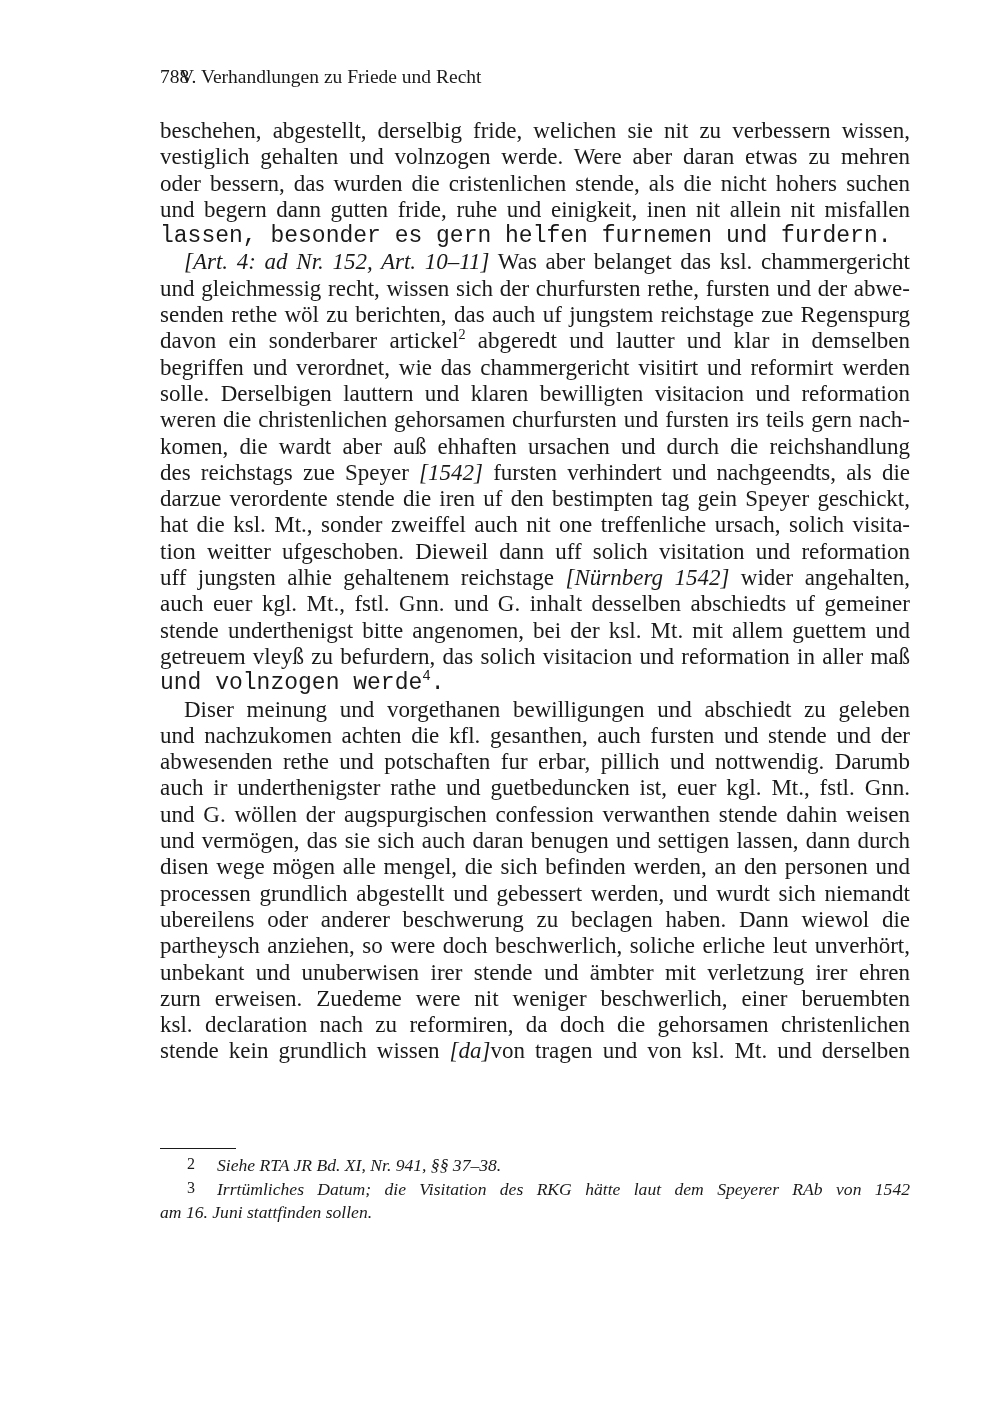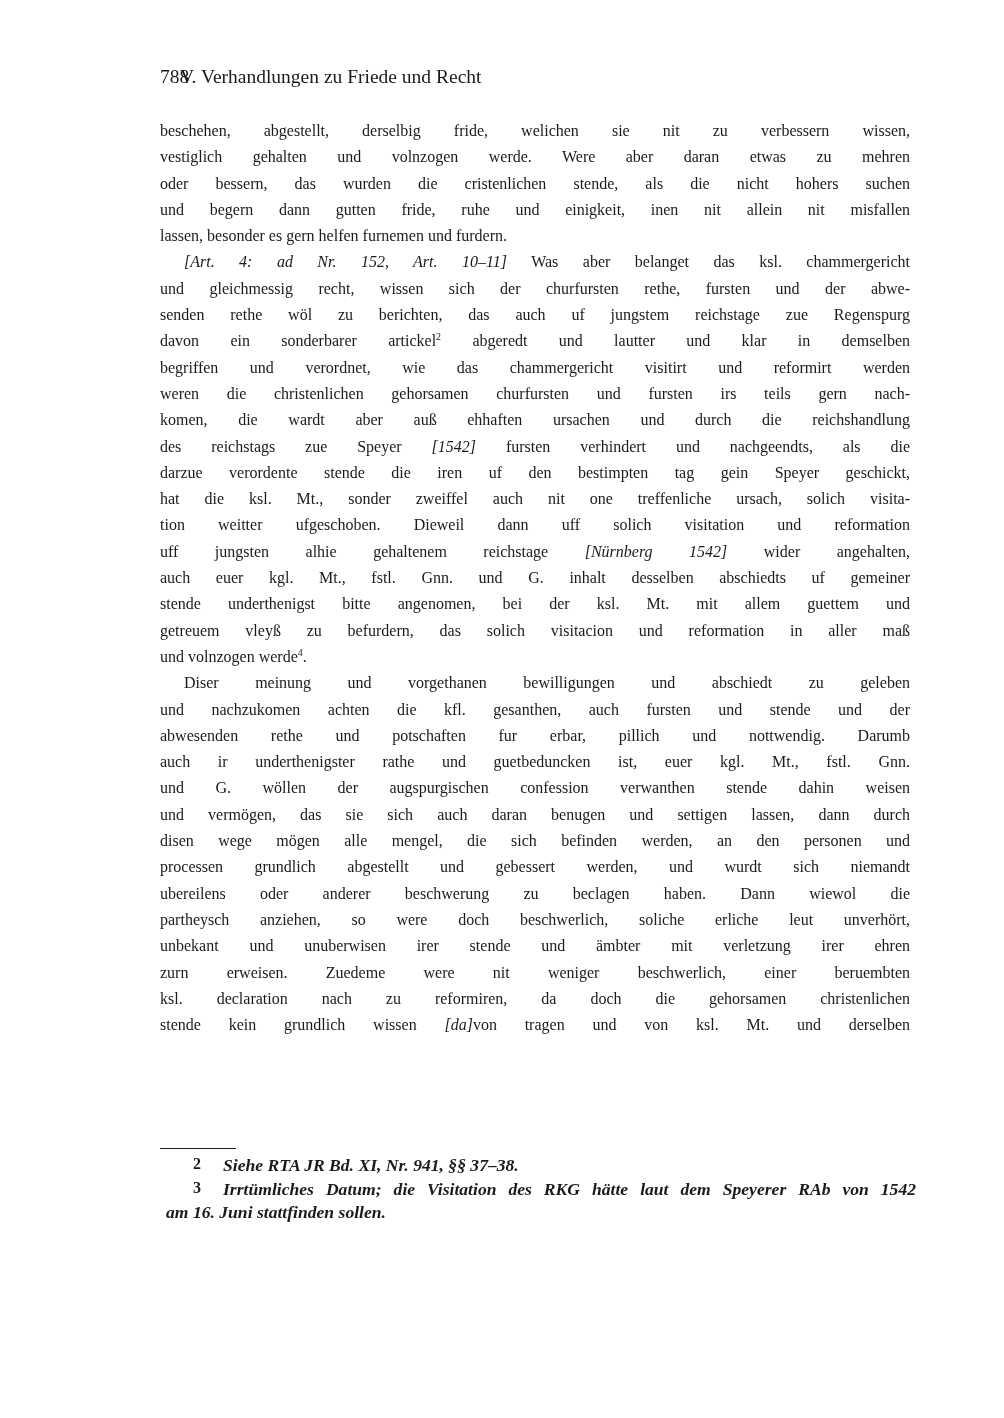--- a/index.html
+++ b/index.html
@@ -4,31 +4,31 @@
 <style>
   html, body { margin: 0; padding: 0; background: #ffffff; }
   body { width: 1004px; height: 1418px; position: relative; overflow: hidden;
          font-family: "Liberation Serif", "DejaVu Serif", serif; color: #1a1a1a; }
   .page { position: absolute; left: 160px; top: 0; width: 750px; }
   .running-head { position: absolute; top: 64px; left: 0; width: 750px; height: 26px;
                   font-size: 19.5px; line-height: 26px; text-decoration: underline; }
   .page-number { position: absolute; left: 0; top: 0; }
   .running-title { position: absolute; left: 0; right: 0; text-align: left; padding-left: 20px; }
   .body-text { position: absolute; top: 118px; left: 0; width: 750px;
-               font-size: 16px; line-height: 26.3px; }
+               font-size: 23px; line-height: 26.3px; }
   .body-text .line { display: block; height: 26.3px; white-space: nowrap;
                      text-align: justify; text-align-last: justify; }
-  .body-text .line.last { text-align-last: left; }
+  .body-text .line.last { text-align-last: left; font-family: Liberation Mono, monospace; }
   .body-text .line.indent { padding-left: 24px; }
   .ed { font-style: italic; }
   sup { font-size: 0.62em; line-height: 0; vertical-align: 0.6em; }
   .fn-rule { position: absolute; top: 1148px; left: 0; width: 76px; height: 0;
              border-top: 1.2px solid #1a1a1a; }
-  .footnotes { position: absolute; top: 1152px; left: 6px; width: 750px;
-               font-size: 17.6px; line-height: 24px; font-style: italic; font-weight: bold; }
+  .footnotes { position: absolute; top: 1152px; left: 0; width: 750px;
+               font-size: 17.6px; line-height: 24px; font-style: italic; }
   .fn-line { display: block; height: 24px; white-space: nowrap; }
   .fn-line.justify { text-align: justify; text-align-last: justify; }
   .fn-num { display: inline-block; width: 62px; text-align: right; padding-right: 0;
             font-style: normal; font-size: 16px; vertical-align: 0.15em; }
   .fn-text { }
 </style>
 </head>
 <body>
 
 <div class="page">
@@ -41,20 +41,21 @@
       <span class="line"><span>beschehen, abgestellt, derselbig fride, welichen sie nit zu verbessern wissen,</span></span>
       <span class="line"><span>vestiglich gehalten und volnzogen werde. Were aber daran etwas zu mehren</span></span>
       <span class="line"><span>oder bessern, das wurden die cristenlichen stende, als die nicht hohers suchen</span></span>
       <span class="line"><span>und begern dann gutten fride, ruhe und einigkeit, inen nit allein nit misfallen</span></span>
       <span class="line last"><span>lassen, besonder es gern helfen furnemen und furdern.</span></span>
       <span class="line indent"><span class="ed">[Art. 4: ad Nr. 152, Art. 10–11]</span><span> Was aber belanget das ksl. chammergericht</span></span>
       <span class="line"><span>und gleichmessig recht, wissen sich der churfursten rethe, fursten und der abwe-</span></span>
       <span class="line"><span>senden rethe wöl zu berichten, das auch uf jungstem reichstage zue Regenspurg</span></span>
       <span class="line"><span>davon ein sonderbarer artickel</span><sup>2</sup><span> abgeredt und lautter und klar in demselben</span></span>
       <span class="line"><span>begriffen und verordnet, wie das chammergericht visitirt und reformirt werden</span></span>
+      <span class="line"><span>solle. Derselbigen lauttern und klaren bewilligten visitacion und reformation</span></span>
       <span class="line"><span>weren die christenlichen gehorsamen churfursten und fursten irs teils gern nach-</span></span>
       <span class="line"><span>komen, die wardt aber auß ehhaften ursachen und durch die reichshandlung</span></span>
       <span class="line"><span>des reichstags zue Speyer </span><span class="ed">[1542]</span><span> fursten verhindert und nachgeendts, als die</span></span>
       <span class="line"><span>darzue verordente stende die iren uf den bestimpten tag gein Speyer geschickt,</span></span>
       <span class="line"><span>hat die ksl. Mt., sonder zweiffel auch nit one treffenliche ursach, solich visita-</span></span>
       <span class="line"><span>tion weitter ufgeschoben. Dieweil dann uff solich visitation und reformation</span></span>
       <span class="line"><span>uff jungsten alhie gehaltenem reichstage </span><span class="ed">[Nürnberg 1542]</span><span> wider angehalten,</span></span>
       <span class="line"><span>auch euer kgl. Mt., fstl. Gnn. und G. inhalt desselben abschiedts uf gemeiner</span></span>
       <span class="line"><span>stende underthenigst bitte angenomen, bei der ksl. Mt. mit allem guettem und</span></span>
       <span class="line"><span>getreuem vleyß zu befurdern, das solich visitacion und reformation in aller maß</span></span>

